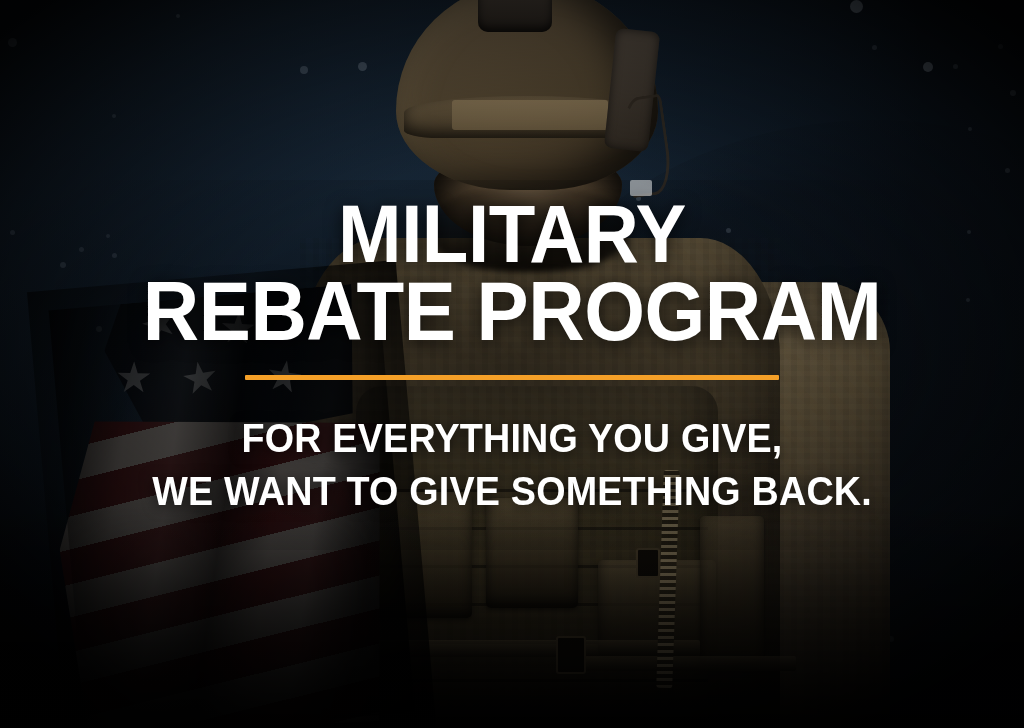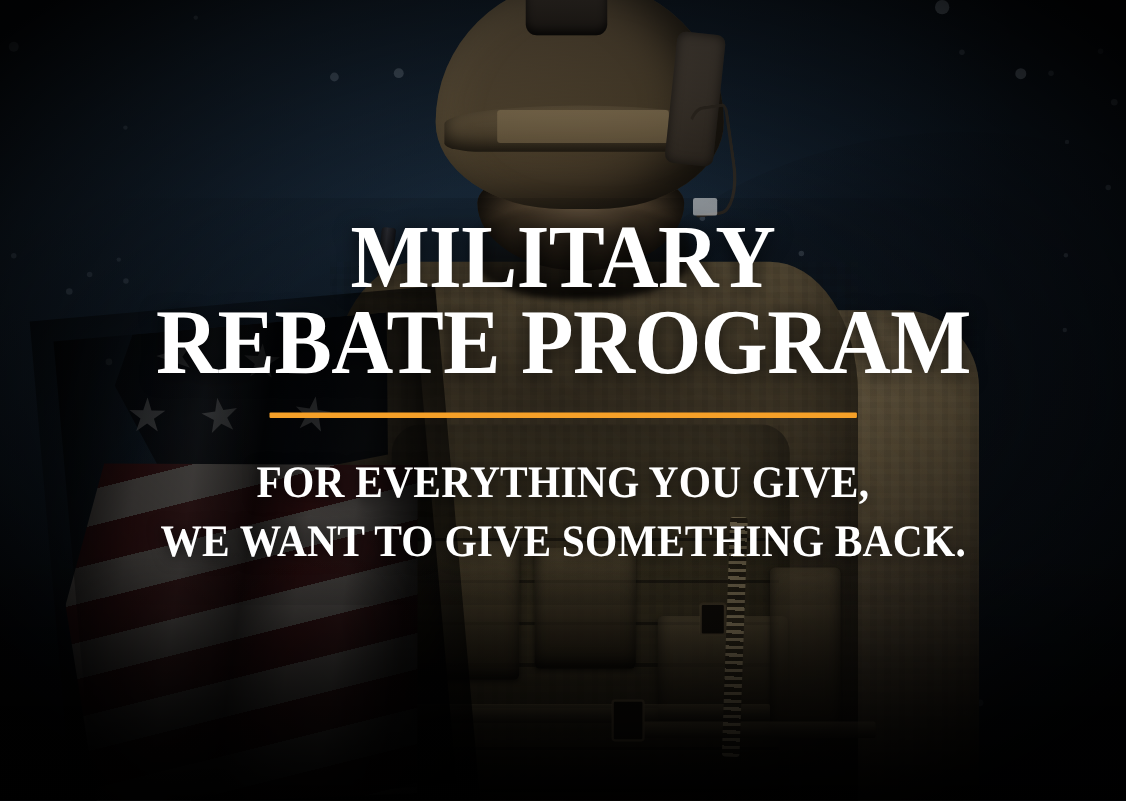--- a/index.html
+++ b/index.html
@@ -6,21 +6,21 @@
     margin: 0;
     padding: 0;
     background: #000;
   }
   #stage {
     position: relative;
     width: 1024px;
     height: 728px;
     overflow: hidden;
     background: #0b131c;
-    font-family: Liberation Serif, serif;
+    font-family: Liberation Sans, sans-serif;
     user-select: none;
   }
 
   
   .sky {
     position: absolute;
     inset: 0;
     background:
       radial-gradient(ellipse 70% 55% at 52% 30%, #13212e 0%, #0d1824 42%, #0a1119 72%, #060a0f 100%);
   }

